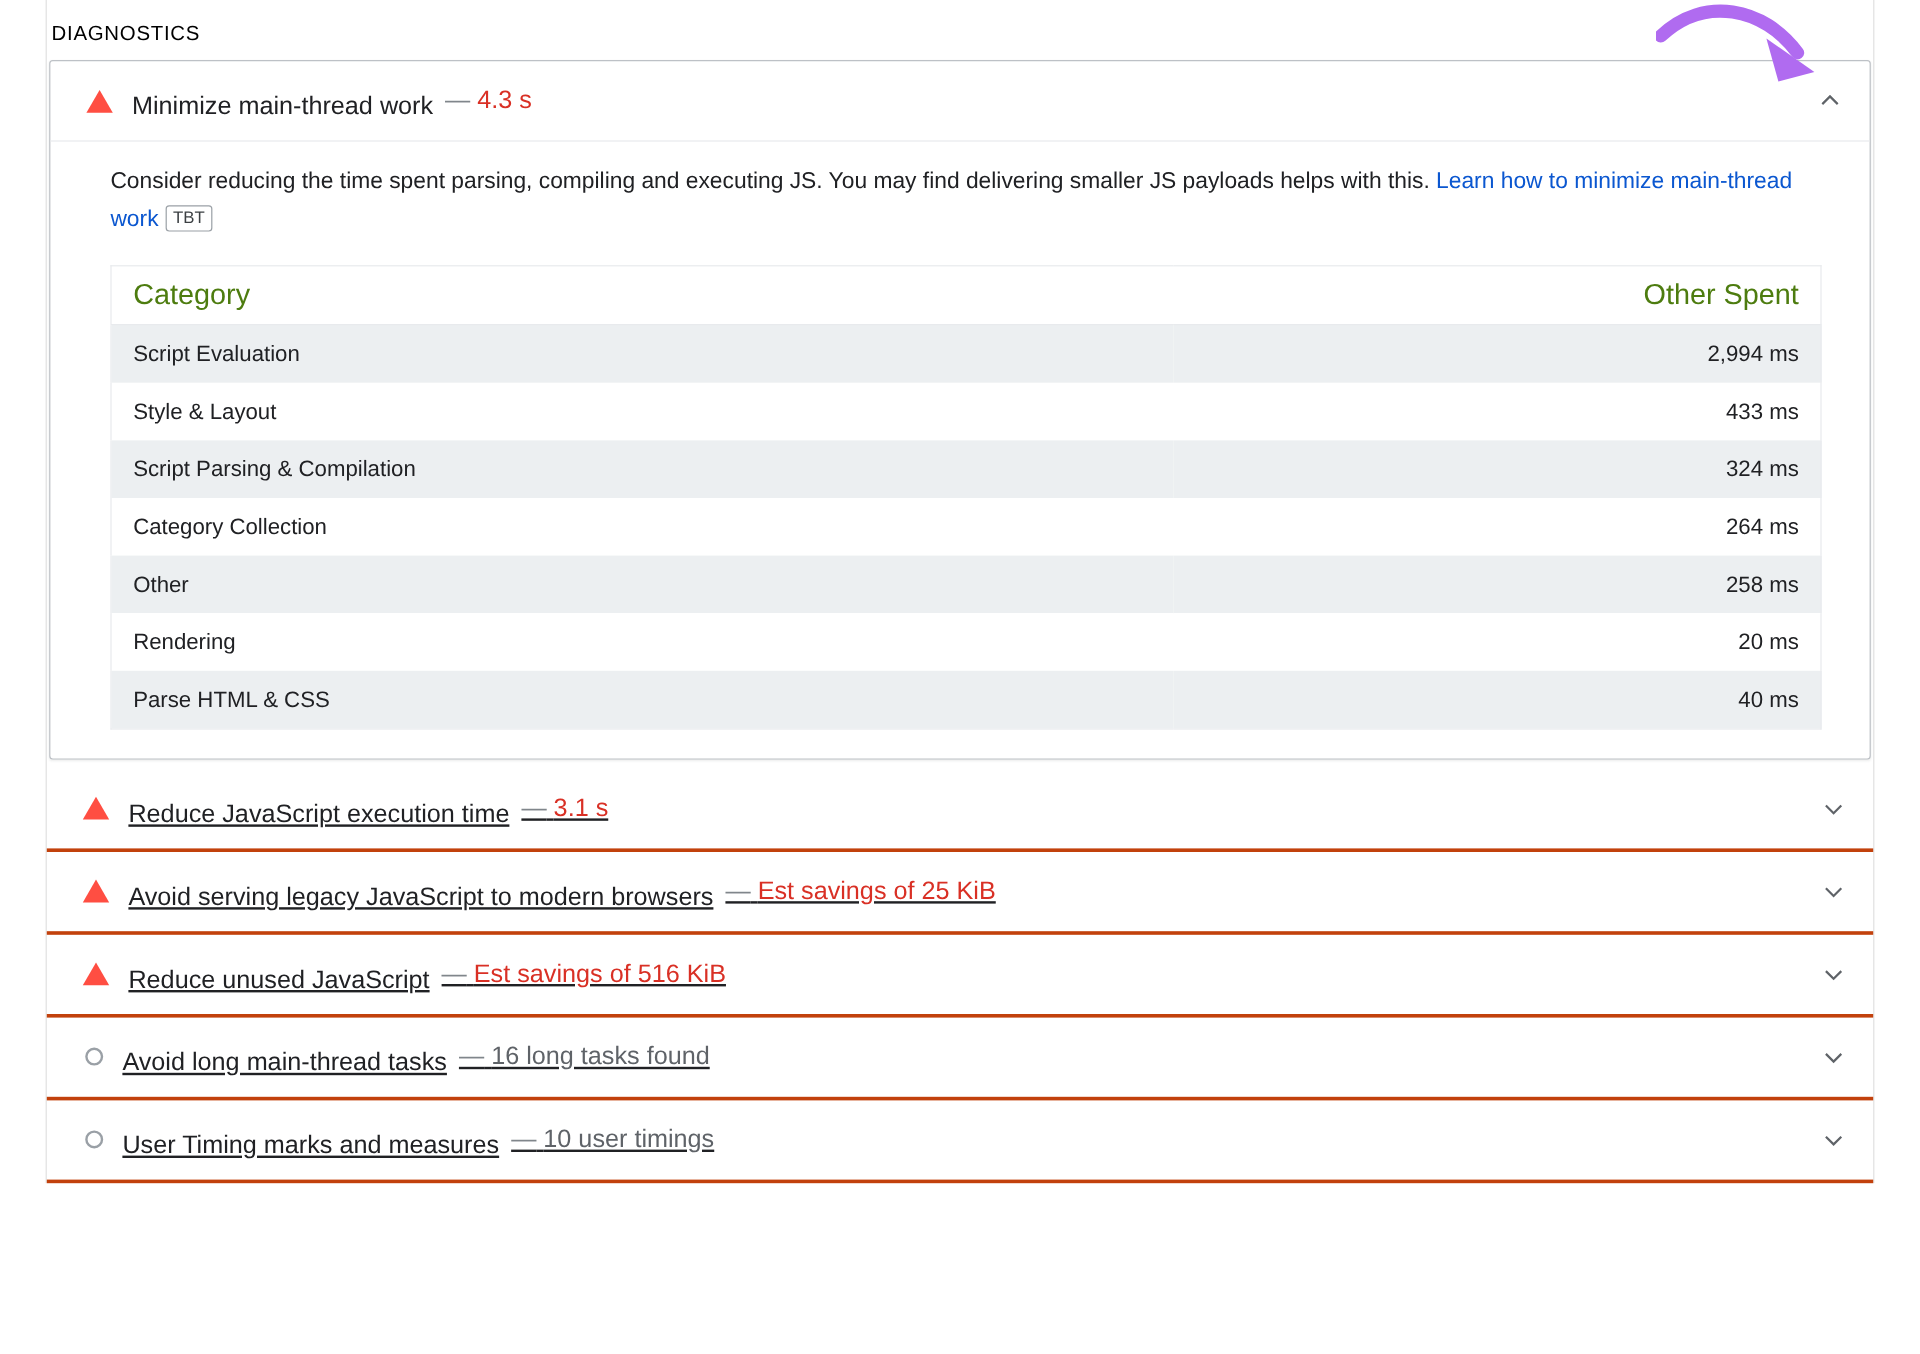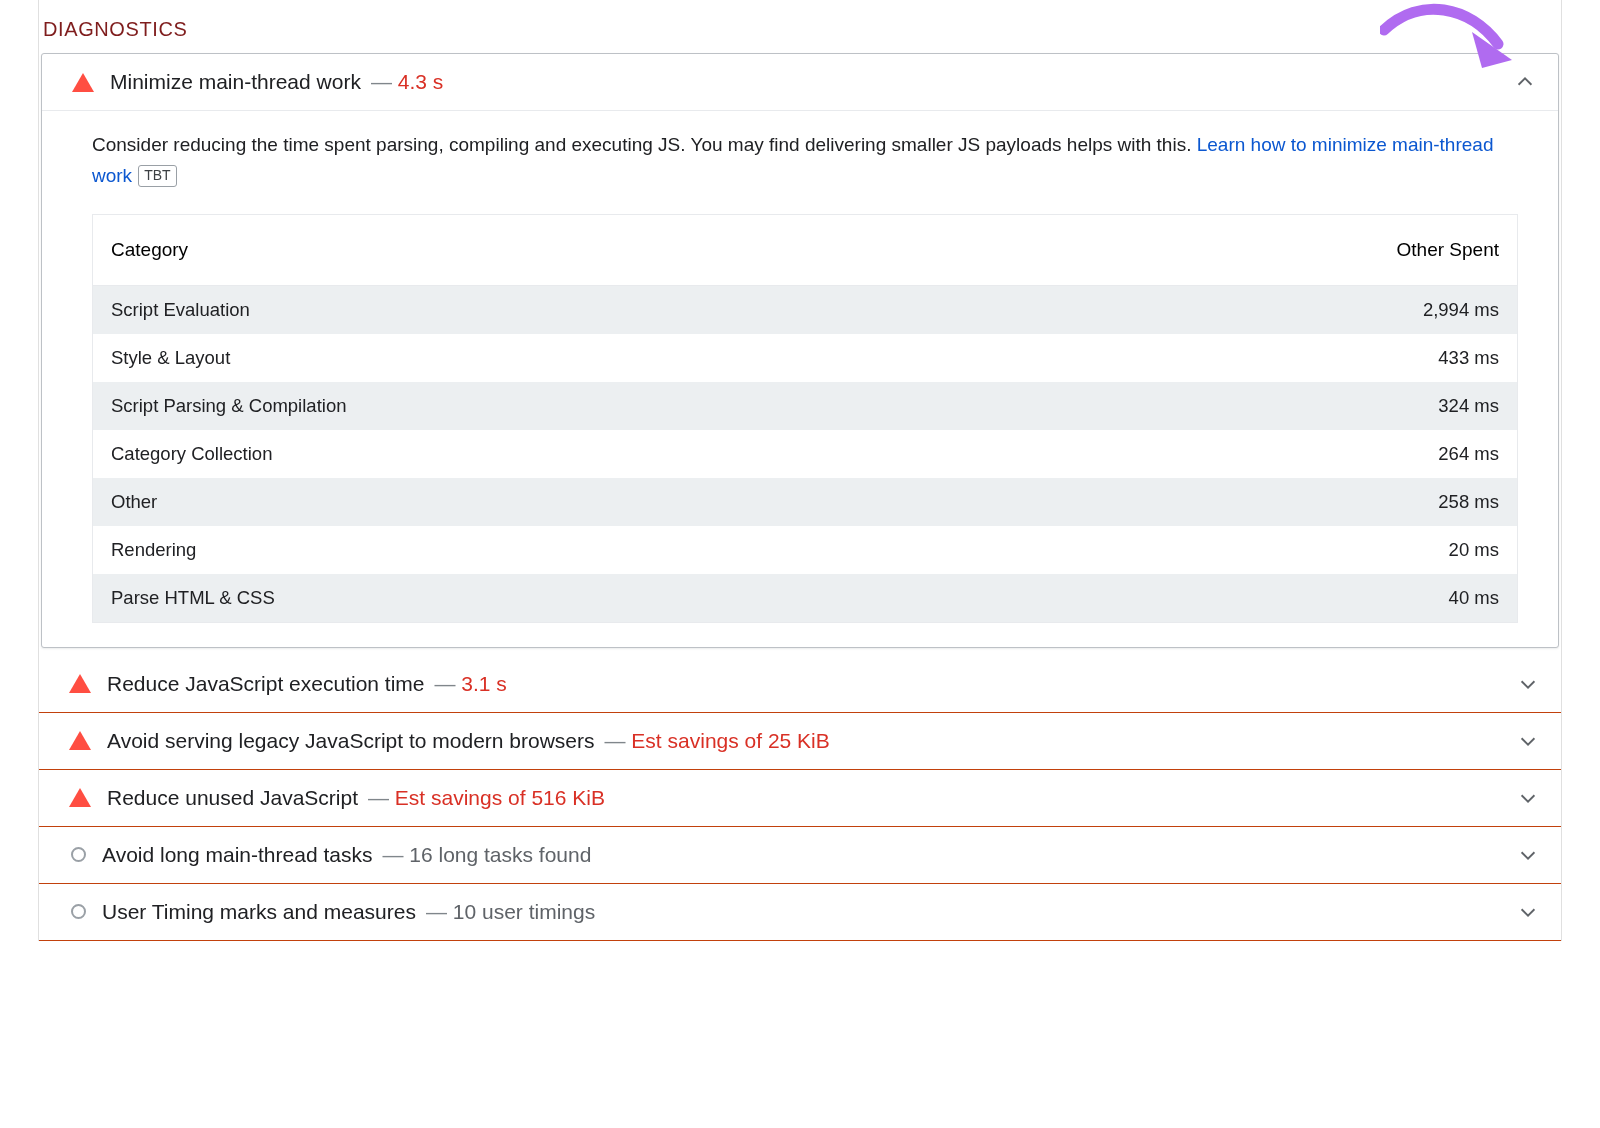--- a/index.html
+++ b/index.html
@@ -34,23 +34,23 @@
     position: absolute;
     top: 0;
     left: 38px;
     width: 1524px;
     background: #fff;
     border-left: 1px solid #e0e0e0;
     border-right: 1px solid #e0e0e0;
     box-sizing: border-box;
   }
   .section-title {
-    font-size: 20px;
+    font-size: 17px;
     letter-spacing: 0.6px;
-    color: #7f1d1d;
+    color: #000000;
     padding: 18px 4px 12px 4px;
     font-weight: 400;
   }
   
   .audit-expanded {
     border: 1px solid #bdc1c6;
     border-radius: 3px;
     margin: 0 2px 0 2px;
     box-shadow: 0 1px 2px rgba(60,64,67,0.10);
     background: #fff;
@@ -83,20 +83,21 @@
     margin-right: 16px;
     flex: none;
     margin-left: 14px;
     box-sizing: border-box;
   }
   .audit-title {
     font-size: 21px;
     color: #202124;
     font-weight: 400;
     white-space: nowrap;
+    margin-top: 10px;
   }
   .audit-value {
     font-size: 21px;
     margin-left: 10px;
     white-space: nowrap;
   }
   .val-fail { color: #d93025; }
   .val-info { color: #5f6368; }
   .dash { color: #80868b; }
   .chevron {
@@ -136,42 +137,43 @@
   table.detail {
     width: 100%;
     border-collapse: collapse;
     margin-top: 22px;
     border: 1px solid #e8eaed;
     font-size: 18.5px;
   }
   table.detail th {
     text-align: left;
     font-weight: 400;
-    color: #000000;
-    padding: 24px 18px;
-    font-size: 19px;
+    color: #4d7c0f;
+    padding: 10px 18px;
+    font-size: 24px;
     background: #fff;
     border-bottom: 1px solid #e8eaed;
   }
   table.detail th.right, table.detail td.right {
     text-align: right;
   }
   table.detail td {
     padding: 13px 18px;
     color: #202124;
   }
   table.detail tbody tr:nth-child(odd) {
     background: #eceff1;
   }
   table.detail tbody tr:nth-child(even) {
     background: #ffffff;
   }
   .audit-row {
-    border-bottom: 1px solid #c2410c;
+    border-bottom: 3px solid #c2410c;
     position: relative;
+    text-decoration: underline;
   }
   .audit-row:first-child { border-top: none; }
   .footer-note {
     font-size: 17px;
     color: #5f6368;
     padding: 18px 4px 0 4px;
   }
   .footer-note a {
     color: #0b57d0;
     text-decoration: none;

